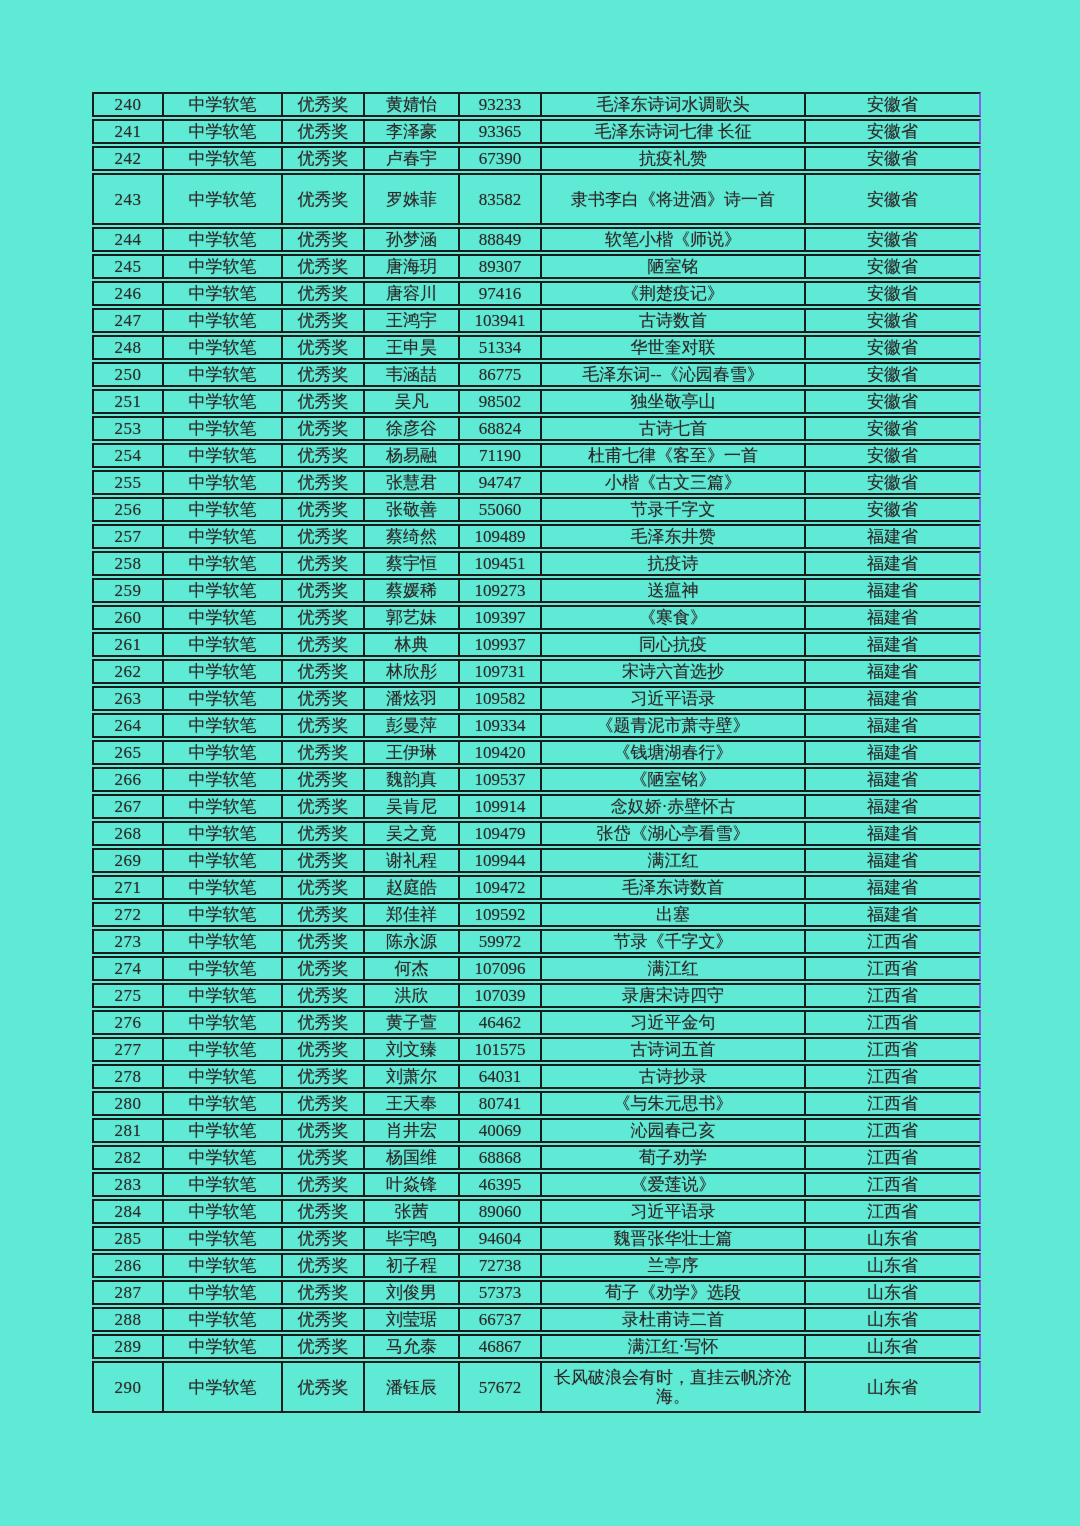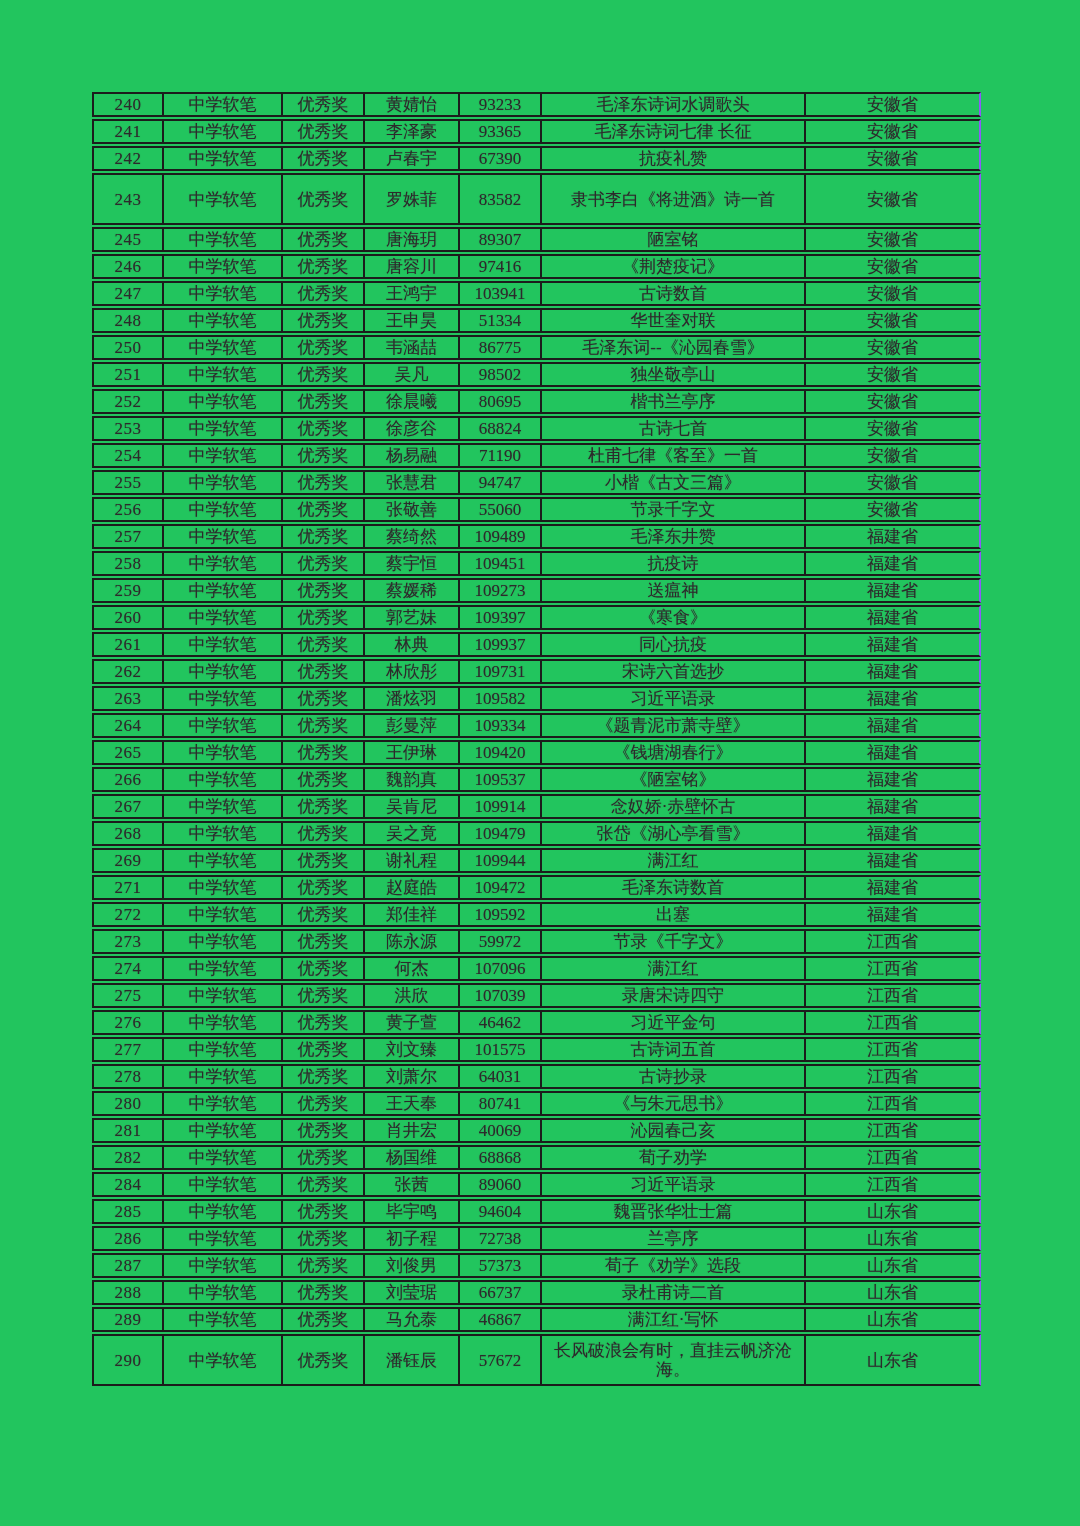--- a/index.html
+++ b/index.html
@@ -5,21 +5,21 @@
   html, body {
     margin: 0;
     padding: 0;
     background: #fbfbfa;
     font-family: "Liberation Serif", "DejaVu Serif", serif;
   }
   .page {
     position: relative;
     width: 1080px;
     height: 1526px;
-    background: #22c55e;
+    background: #5eead4;
     overflow: hidden;
   }
   table.awards {
     position: absolute;
     left: 92px;
     top: 90px;
     border-collapse: separate;
     border-spacing: 0 2px;
     table-layout: fixed;
     width: 889px;
@@ -106,20 +106,29 @@
         <tr class="tall">
           <td class="cell-no">243</td>
           <td class="cell-category">中学软笔</td>
           <td class="cell-award">优秀奖</td>
           <td class="cell-name">罗姝菲</td>
           <td class="cell-entry_id">83582</td>
           <td class="cell-work">隶书李白《将进酒》诗一首</td>
           <td class="cell-province">安徽省</td>
         </tr>
         <tr class="normal">
+          <td class="cell-no">244</td>
+          <td class="cell-category">中学软笔</td>
+          <td class="cell-award">优秀奖</td>
+          <td class="cell-name">孙梦涵</td>
+          <td class="cell-entry_id">88849</td>
+          <td class="cell-work">软笔小楷《师说》</td>
+          <td class="cell-province">安徽省</td>
+        </tr>
+        <tr class="normal">
           <td class="cell-no">245</td>
           <td class="cell-category">中学软笔</td>
           <td class="cell-award">优秀奖</td>
           <td class="cell-name">唐海玥</td>
           <td class="cell-entry_id">89307</td>
           <td class="cell-work">陋室铭</td>
           <td class="cell-province">安徽省</td>
         </tr>
         <tr class="normal">
           <td class="cell-no">246</td>
@@ -160,29 +169,20 @@
         <tr class="normal">
           <td class="cell-no">251</td>
           <td class="cell-category">中学软笔</td>
           <td class="cell-award">优秀奖</td>
           <td class="cell-name">吴凡</td>
           <td class="cell-entry_id">98502</td>
           <td class="cell-work">独坐敬亭山</td>
           <td class="cell-province">安徽省</td>
         </tr>
         <tr class="normal">
-          <td class="cell-no">252</td>
-          <td class="cell-category">中学软笔</td>
-          <td class="cell-award">优秀奖</td>
-          <td class="cell-name">徐晨曦</td>
-          <td class="cell-entry_id">80695</td>
-          <td class="cell-work">楷书兰亭序</td>
-          <td class="cell-province">安徽省</td>
-        </tr>
-        <tr class="normal">
           <td class="cell-no">253</td>
           <td class="cell-category">中学软笔</td>
           <td class="cell-award">优秀奖</td>
           <td class="cell-name">徐彦谷</td>
           <td class="cell-entry_id">68824</td>
           <td class="cell-work">古诗七首</td>
           <td class="cell-province">安徽省</td>
         </tr>
         <tr class="normal">
           <td class="cell-no">254</td>
@@ -418,20 +418,29 @@
           <td class="cell-work">沁园春己亥</td>
           <td class="cell-province">江西省</td>
         </tr>
         <tr class="normal">
           <td class="cell-no">282</td>
           <td class="cell-category">中学软笔</td>
           <td class="cell-award">优秀奖</td>
           <td class="cell-name">杨国维</td>
           <td class="cell-entry_id">68868</td>
           <td class="cell-work">荀子劝学</td>
+          <td class="cell-province">江西省</td>
+        </tr>
+        <tr class="normal">
+          <td class="cell-no">283</td>
+          <td class="cell-category">中学软笔</td>
+          <td class="cell-award">优秀奖</td>
+          <td class="cell-name">叶焱锋</td>
+          <td class="cell-entry_id">46395</td>
+          <td class="cell-work">《爱莲说》</td>
           <td class="cell-province">江西省</td>
         </tr>
         <tr class="normal">
           <td class="cell-no">284</td>
           <td class="cell-category">中学软笔</td>
           <td class="cell-award">优秀奖</td>
           <td class="cell-name">张茜</td>
           <td class="cell-entry_id">89060</td>
           <td class="cell-work">习近平语录</td>
           <td class="cell-province">江西省</td>

